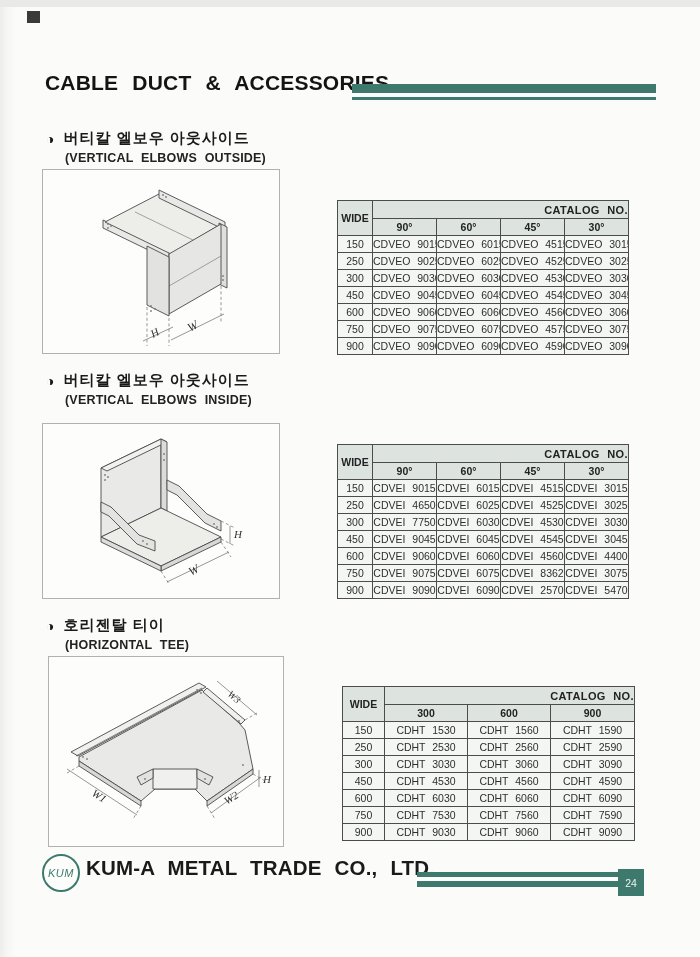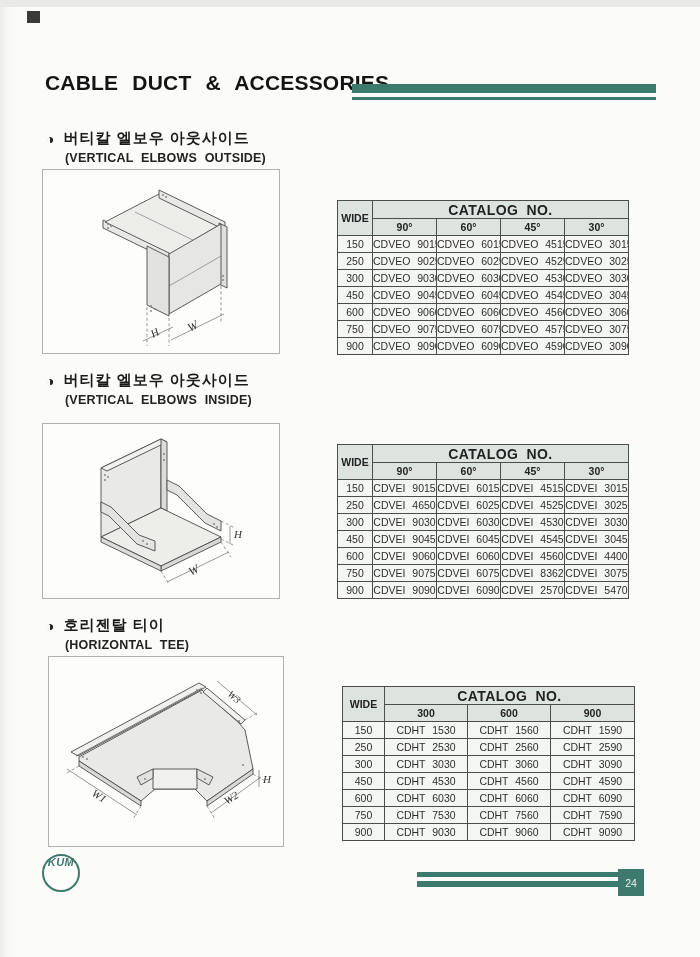--- a/index.html
+++ b/index.html
@@ -25,25 +25,25 @@
   .draw-box svg{display:block;}
   
   table.cat{position:absolute;border-collapse:collapse;table-layout:fixed;background:#f4f6f3;
     border:1.5px solid #333;padding-left:12px;}
   table.cat th,table.cat td{border:1px solid #4c4c4c;text-align:center;vertical-align:middle;
     padding:0;overflow:hidden;white-space:nowrap;}
   table.cat th{background:#dde4e0;font-size:10.5px;font-weight:700;color:#222;}
   table.cat td{font-size:10.5px;color:#2e2e2e;word-spacing:4px;height:16px;line-height:16px;}
   table.cat .hr1 th{height:17px;}
   table.cat .hr2 th{height:16px;}
-  table.cat th.catalog-no{letter-spacing:.4px;word-spacing:4px;font-size:14px;}
+  table.cat th.catalog-no{letter-spacing:.4px;word-spacing:4px;font-size:11px;text-align:right;}
   
   .logo{position:absolute;left:42px;top:847px;width:34px;height:34px;border:2.5px solid #3d7a6d;
-    border-radius:50%;display:flex;align-items:flex-start;justify-content:center;
-    color:#3d7a6d;font-weight:700;font-style:italic;font-size:11px;letter-spacing:.5px;background:#fdfdfc;}
+    border-radius:50%;display:flex;align-items:center;justify-content:center;
+    color:#3d7a6d;font-weight:400;font-style:italic;font-size:11px;letter-spacing:.5px;background:#fdfdfc;}
   .footer-company{position:absolute;left:86px;top:849px;font-size:20.5px;font-weight:700;
     word-spacing:7px;letter-spacing:.2px;color:#1a1a1a;}
   .footer-bar{position:absolute;left:417px;top:865px;width:202px;}
   .fb-t{height:5px;background:#3d7a6d;}
   .fb-w{height:4px;background:#fdfdfc;}
   .fb-b{height:6px;background:#3d7a6d;}
   .page-num{position:absolute;left:618px;top:862px;width:26px;height:27px;background:#3d7a6d;
     color:#eef3f1;font-size:10.5px;display:flex;align-items:center;justify-content:center;}
   
   .art{stroke:#4a4a4a;stroke-width:.9;stroke-linejoin:round;}
@@ -260,21 +260,21 @@
         </tr>
         <tr>
           <td>250</td>
           <td>CDVEI 4650</td>
           <td>CDVEI 6025</td>
           <td>CDVEI 4525</td>
           <td>CDVEI 3025</td>
         </tr>
         <tr>
           <td>300</td>
-          <td>CDVEI 9030</td>
+          <td>CDVEI 7750</td>
           <td>CDVEI 6030</td>
           <td>CDVEI 4530</td>
           <td>CDVEI 3030</td>
         </tr>
         <tr>
           <td>450</td>
           <td>CDVEI 9045</td>
           <td>CDVEI 6045</td>
           <td>CDVEI 4545</td>
           <td>CDVEI 3045</td>
@@ -414,20 +414,21 @@
           <td>CDHT 9030</td>
           <td>CDHT 9060</td>
           <td>CDHT 9090</td>
         </tr>
       </tbody>
   </table>
 
   <div class="logo">
     <span>KUM</span>
   </div>
+  <div class="footer-company">KUM-A METAL TRADE CO., LTD.</div>
   <div class="footer-bar">
     <div class="fb-t"></div>
     <div class="fb-w"></div>
     <div class="fb-b"></div>
   </div>
   <div class="page-num">24</div>
 
 </div>
 
 </body></html>

